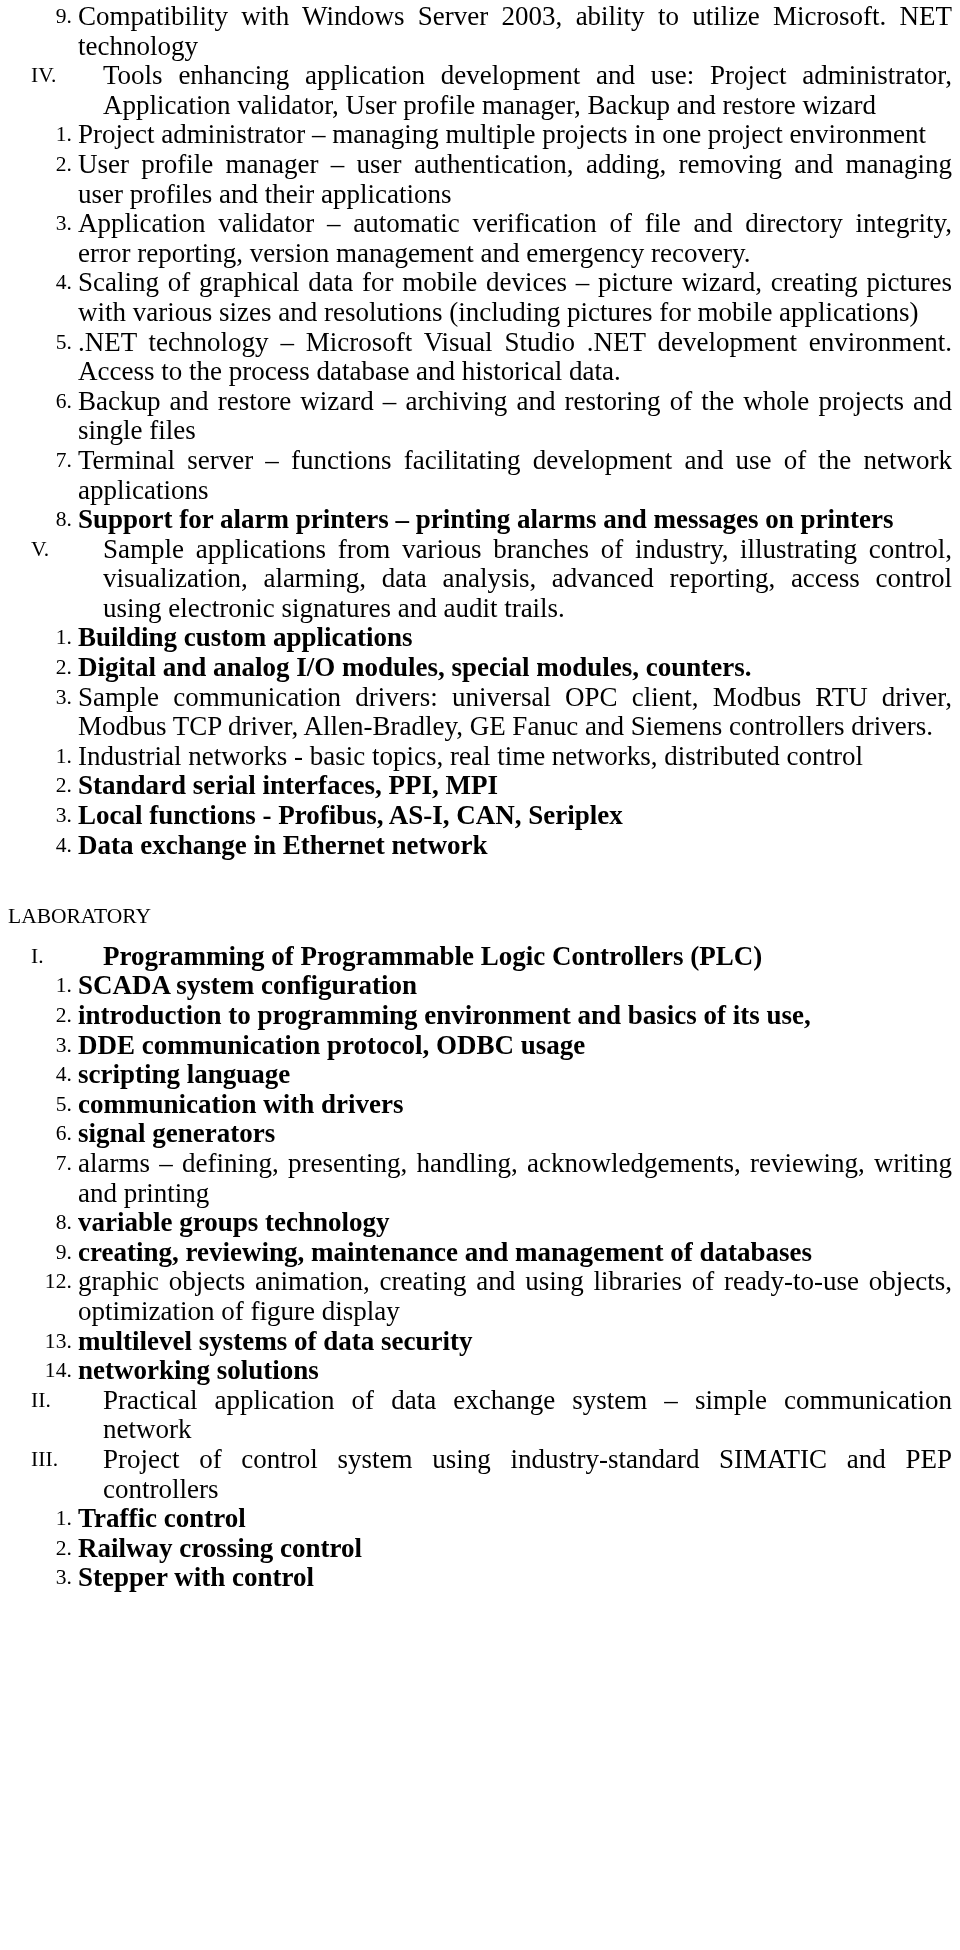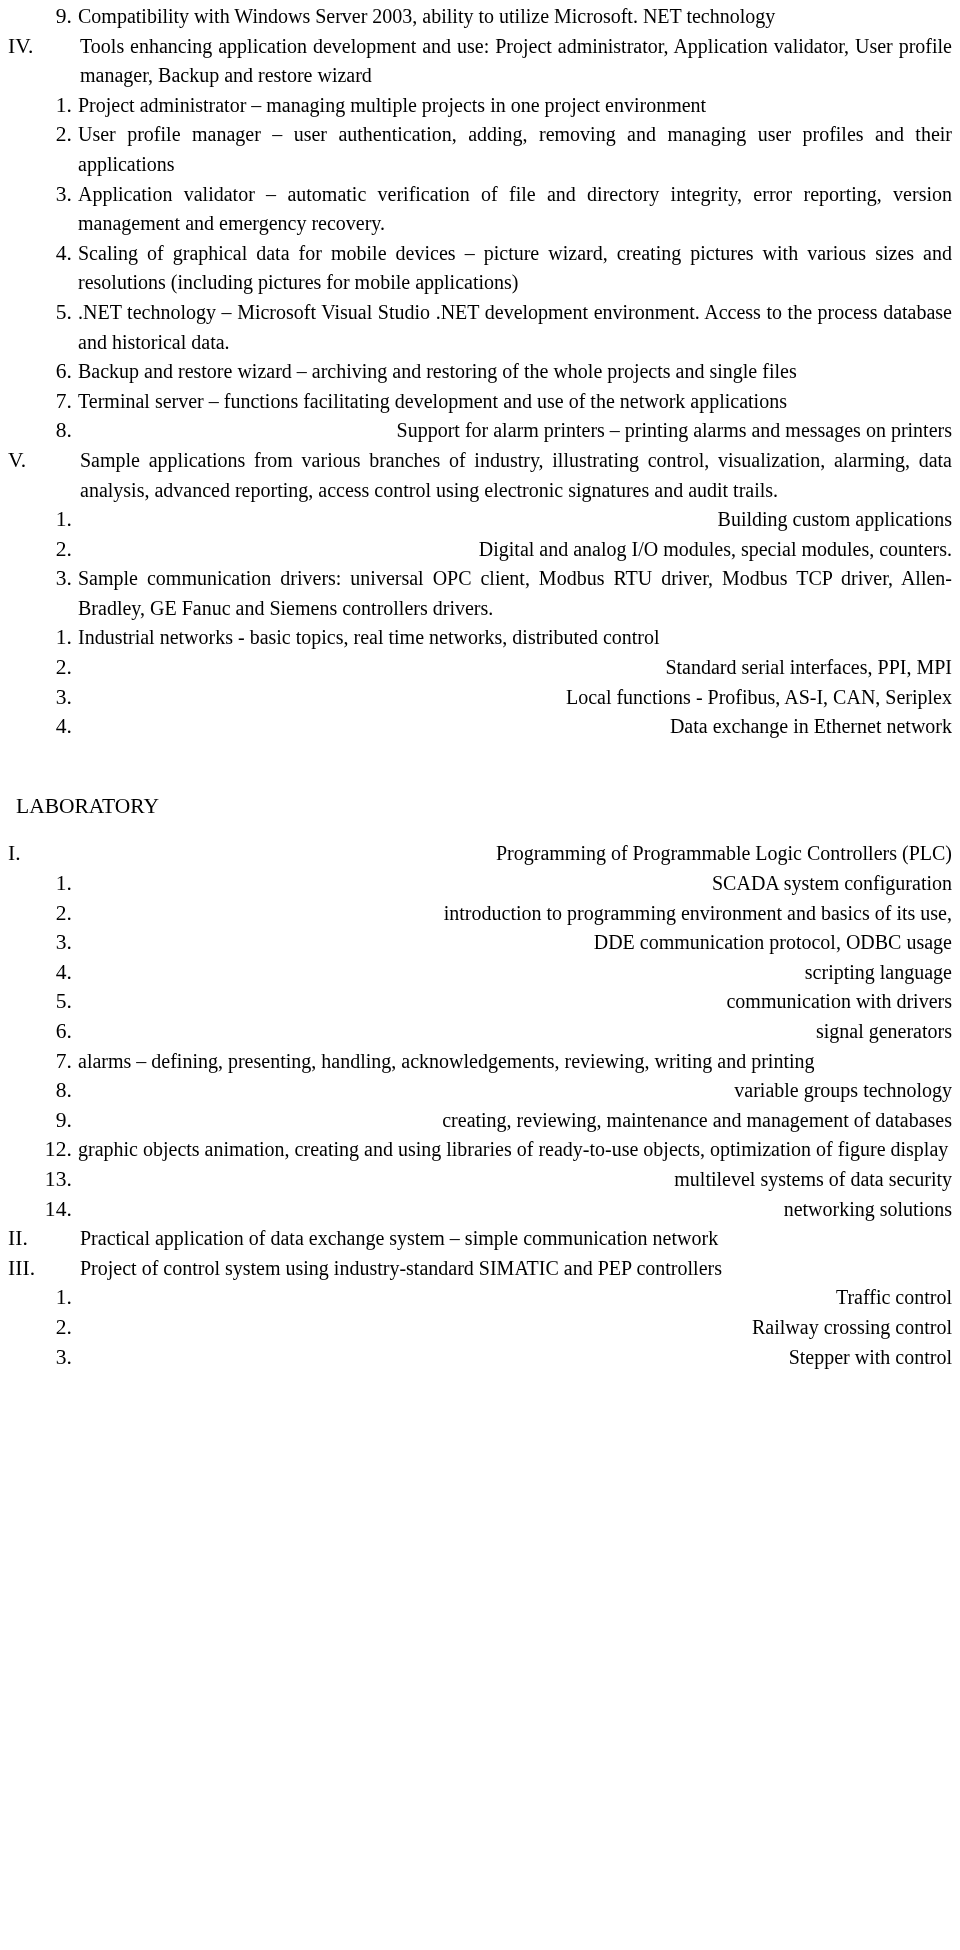--- a/index.html
+++ b/index.html
@@ -34,52 +34,53 @@
   .marker {
     flex: 0 0 auto;
     text-align: left;
     font-size: 21.5px;
     line-height: 29.6px;
     letter-spacing: 0.1px;
     white-space: nowrap;
   }
   .body {
     flex: 1 1 auto;
-    font-size: 20px;
+    font-size: 27px;
     line-height: 29.6px;
     text-align: justify;
     text-justify: inter-word;
     hyphens: none;
     word-spacing: 0px;
   }
-  .body.nojust { text-align: right; }
+  .body.nojust { text-align: left; font-weight: bold; }
 
   
   .lvl-roman .marker {
     width: 72px;
     padding-left: 2px;
+    margin-left: 23px;
   }
   .lvl-roman .body {
     padding-right: 2px;
   }
 
   
   .lvl-num .marker {
     width: 66px;
     padding-right: 6px;
     text-align: right;
   }
   .lvl-num .body {
     padding-right: 2px;
   }
 
   .section-head {
     font-size: 21.5px;
     line-height: 29.6px;
-    margin: 8px;
+    margin: 0;
     padding-left: 2px;
     text-align: left;
   }
 
   .spacer-sm { height: 10px; }
   .spacer-lg { height: 42px; }
 </style>
 </head>
 <body>
 

